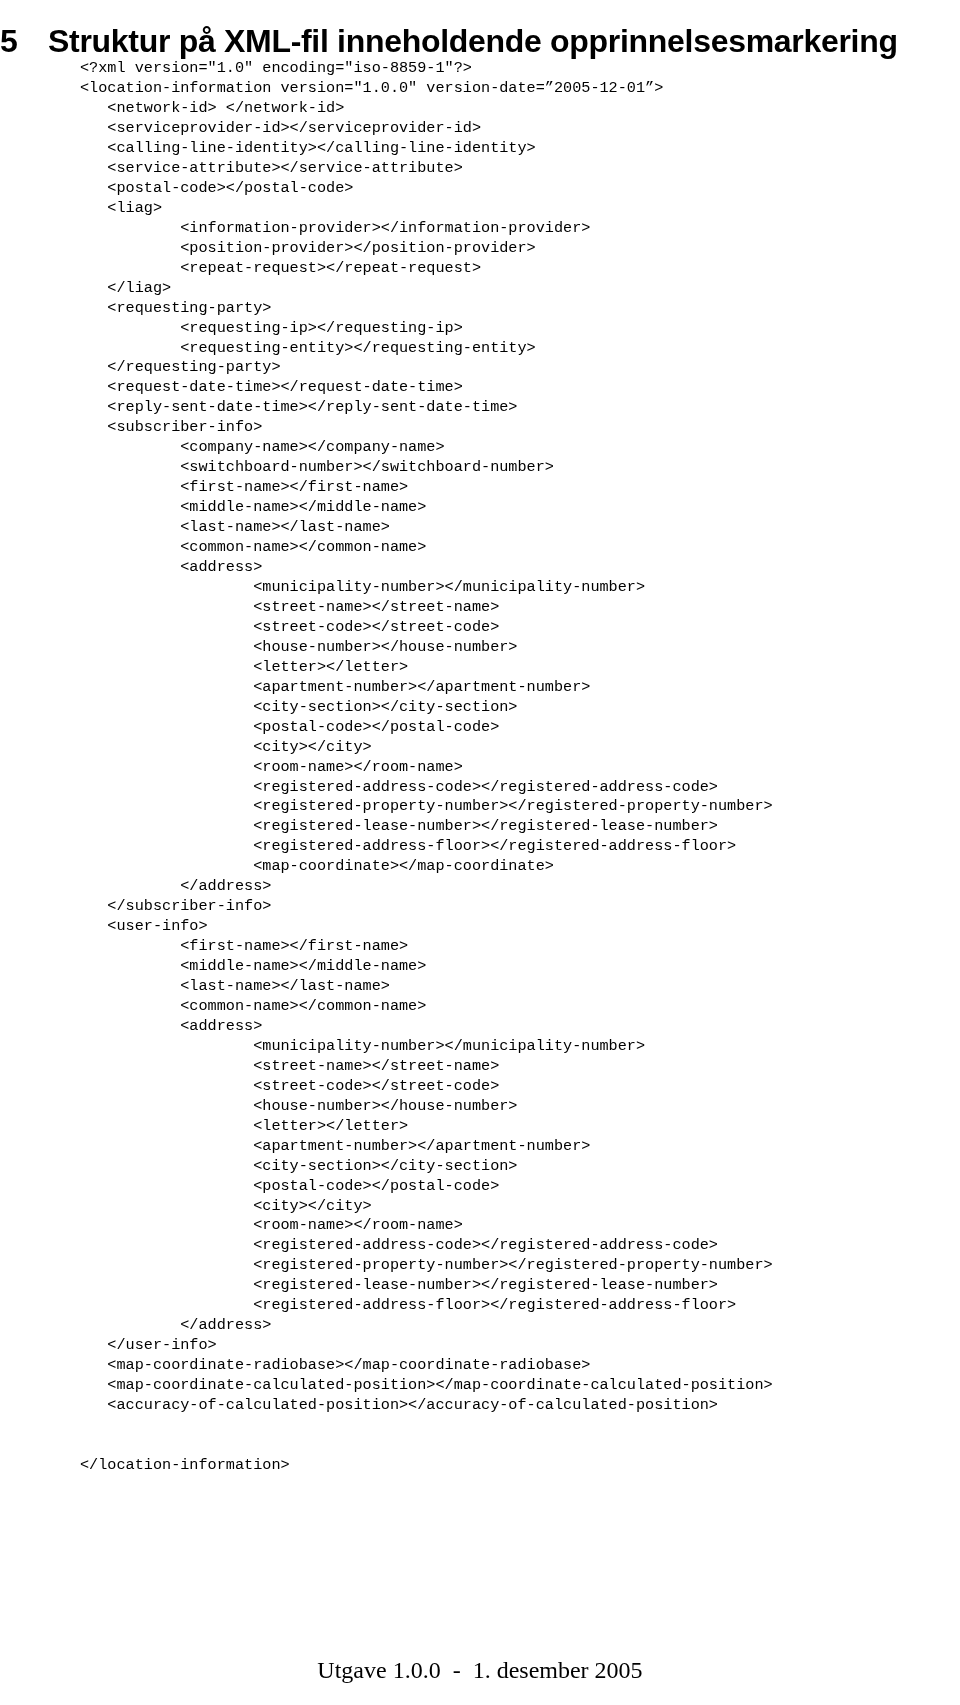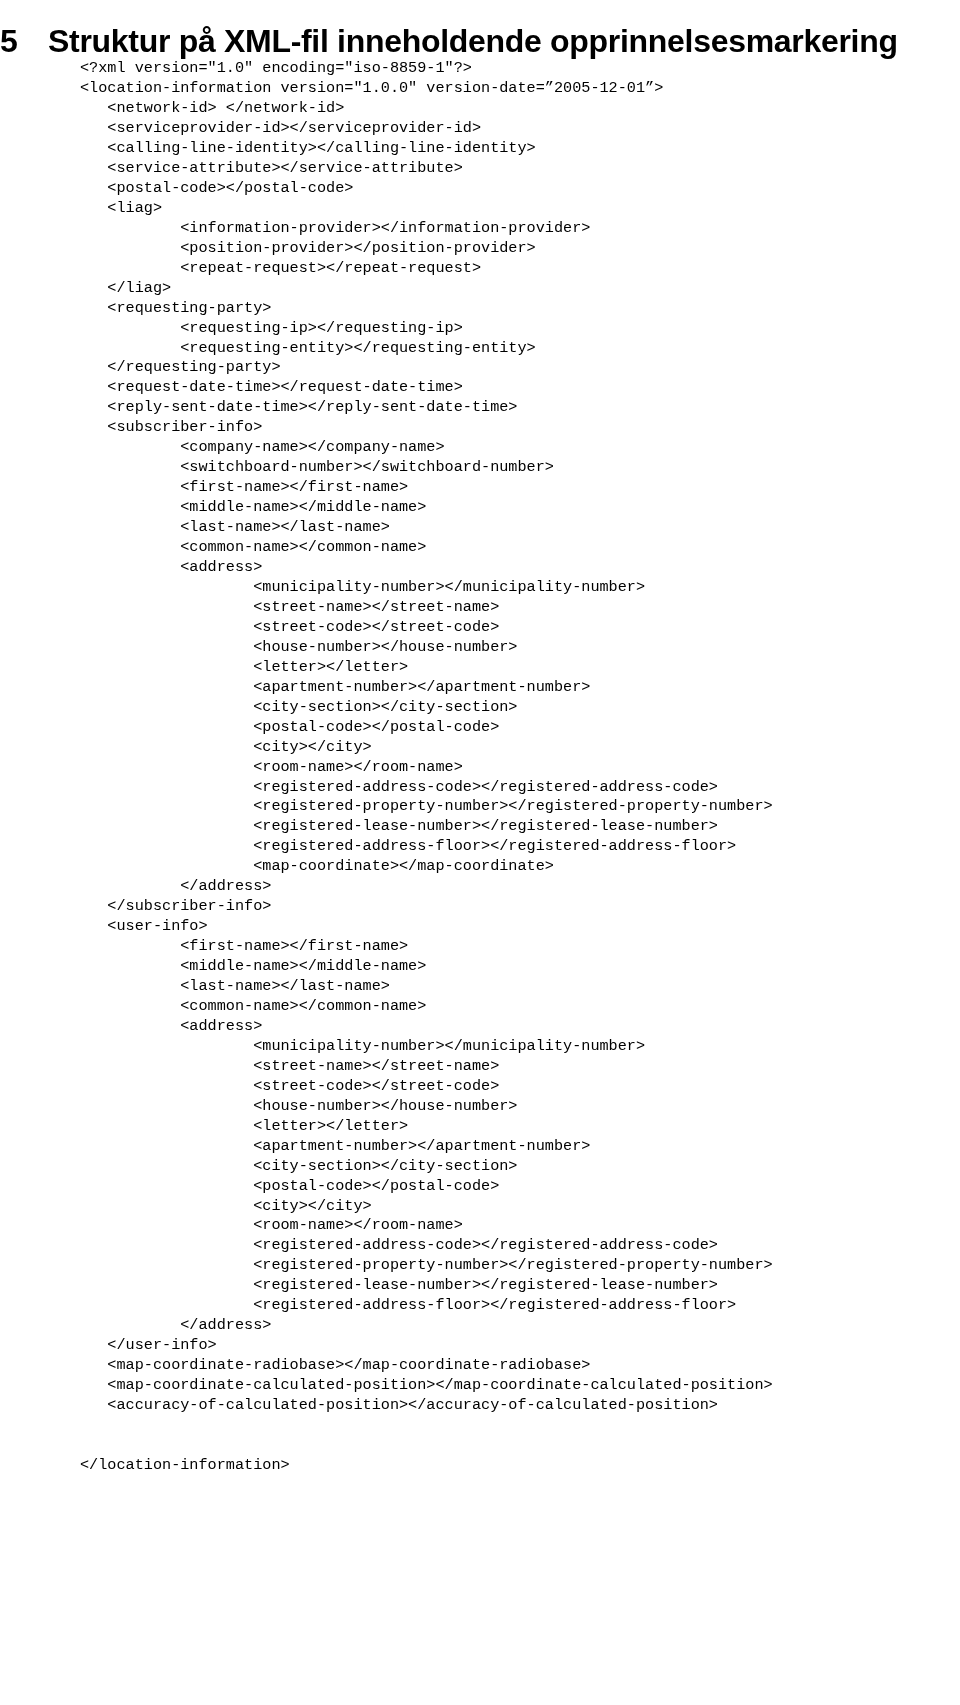--- a/index.html
+++ b/index.html
@@ -70,14 +70,15 @@
 
 <div class="page">
 
   <h1 class="heading">
     <span class="heading-number">5</span>
     <span class="heading-title">Struktur på XML-fil inneholdende opprinnelsesmarkering</span>
   </h1>
 
   <pre class="code-block" id="code-block"><div class="code-line">&lt;?xml version="1.0" encoding="iso-8859-1"?&gt;</div><div class="code-line">&lt;location-information version="1.0.0" version-date=”2005-12-01”&gt;</div><div class="code-line">   &lt;network-id&gt; &lt;/network-id&gt;</div><div class="code-line">   &lt;serviceprovider-id&gt;&lt;/serviceprovider-id&gt;</div><div class="code-line">   &lt;calling-line-identity&gt;&lt;/calling-line-identity&gt;</div><div class="code-line">   &lt;service-attribute&gt;&lt;/service-attribute&gt;</div><div class="code-line">   &lt;postal-code&gt;&lt;/postal-code&gt;</div><div class="code-line">   &lt;liag&gt;</div><div class="code-line">           &lt;information-provider&gt;&lt;/information-provider&gt;</div><div class="code-line">           &lt;position-provider&gt;&lt;/position-provider&gt;</div><div class="code-line">           &lt;repeat-request&gt;&lt;/repeat-request&gt;</div><div class="code-line">   &lt;/liag&gt;</div><div class="code-line">   &lt;requesting-party&gt;</div><div class="code-line">           &lt;requesting-ip&gt;&lt;/requesting-ip&gt;</div><div class="code-line">           &lt;requesting-entity&gt;&lt;/requesting-entity&gt;</div><div class="code-line">   &lt;/requesting-party&gt;</div><div class="code-line">   &lt;request-date-time&gt;&lt;/request-date-time&gt;</div><div class="code-line">   &lt;reply-sent-date-time&gt;&lt;/reply-sent-date-time&gt;</div><div class="code-line">   &lt;subscriber-info&gt;</div><div class="code-line">           &lt;company-name&gt;&lt;/company-name&gt;</div><div class="code-line">           &lt;switchboard-number&gt;&lt;/switchboard-number&gt;</div><div class="code-line">           &lt;first-name&gt;&lt;/first-name&gt;</div><div class="code-line">           &lt;middle-name&gt;&lt;/middle-name&gt;</div><div class="code-line">           &lt;last-name&gt;&lt;/last-name&gt;</div><div class="code-line">           &lt;common-name&gt;&lt;/common-name&gt;</div><div class="code-line">           &lt;address&gt;</div><div class="code-line">                   &lt;municipality-number&gt;&lt;/municipality-number&gt;</div><div class="code-line">                   &lt;street-name&gt;&lt;/street-name&gt;</div><div class="code-line">                   &lt;street-code&gt;&lt;/street-code&gt;</div><div class="code-line">                   &lt;house-number&gt;&lt;/house-number&gt;</div><div class="code-line">                   &lt;letter&gt;&lt;/letter&gt;</div><div class="code-line">                   &lt;apartment-number&gt;&lt;/apartment-number&gt;</div><div class="code-line">                   &lt;city-section&gt;&lt;/city-section&gt;</div><div class="code-line">                   &lt;postal-code&gt;&lt;/postal-code&gt;</div><div class="code-line">                   &lt;city&gt;&lt;/city&gt;</div><div class="code-line">                   &lt;room-name&gt;&lt;/room-name&gt;</div><div class="code-line">                   &lt;registered-address-code&gt;&lt;/registered-address-code&gt;</div><div class="code-line">                   &lt;registered-property-number&gt;&lt;/registered-property-number&gt;</div><div class="code-line">                   &lt;registered-lease-number&gt;&lt;/registered-lease-number&gt;</div><div class="code-line">                   &lt;registered-address-floor&gt;&lt;/registered-address-floor&gt;</div><div class="code-line">                   &lt;map-coordinate&gt;&lt;/map-coordinate&gt;</div><div class="code-line">           &lt;/address&gt;</div><div class="code-line">   &lt;/subscriber-info&gt;</div><div class="code-line">   &lt;user-info&gt;</div><div class="code-line">           &lt;first-name&gt;&lt;/first-name&gt;</div><div class="code-line">           &lt;middle-name&gt;&lt;/middle-name&gt;</div><div class="code-line">           &lt;last-name&gt;&lt;/last-name&gt;</div><div class="code-line">           &lt;common-name&gt;&lt;/common-name&gt;</div><div class="code-line">           &lt;address&gt;</div><div class="code-line">                   &lt;municipality-number&gt;&lt;/municipality-number&gt;</div><div class="code-line">                   &lt;street-name&gt;&lt;/street-name&gt;</div><div class="code-line">                   &lt;street-code&gt;&lt;/street-code&gt;</div><div class="code-line">                   &lt;house-number&gt;&lt;/house-number&gt;</div><div class="code-line">                   &lt;letter&gt;&lt;/letter&gt;</div><div class="code-line">                   &lt;apartment-number&gt;&lt;/apartment-number&gt;</div><div class="code-line">                   &lt;city-section&gt;&lt;/city-section&gt;</div><div class="code-line">                   &lt;postal-code&gt;&lt;/postal-code&gt;</div><div class="code-line">                   &lt;city&gt;&lt;/city&gt;</div><div class="code-line">                   &lt;room-name&gt;&lt;/room-name&gt;</div><div class="code-line">                   &lt;registered-address-code&gt;&lt;/registered-address-code&gt;</div><div class="code-line">                   &lt;registered-property-number&gt;&lt;/registered-property-number&gt;</div><div class="code-line">                   &lt;registered-lease-number&gt;&lt;/registered-lease-number&gt;</div><div class="code-line">                   &lt;registered-address-floor&gt;&lt;/registered-address-floor&gt;</div><div class="code-line">           &lt;/address&gt;</div><div class="code-line">   &lt;/user-info&gt;</div><div class="code-line">   &lt;map-coordinate-radiobase&gt;&lt;/map-coordinate-radiobase&gt;</div><div class="code-line">   &lt;map-coordinate-calculated-position&gt;&lt;/map-coordinate-calculated-position&gt;</div><div class="code-line">   &lt;accuracy-of-calculated-position&gt;&lt;/accuracy-of-calculated-position&gt;</div><div class="code-line">&nbsp;</div><div class="code-line">&nbsp;</div><div class="code-line">&lt;/location-information&gt;</div></pre>
 
+  <div class="footer">Utgave 1.0.0  -  1. desember 2005</div>
 
 </div>
 
 </body></html>

